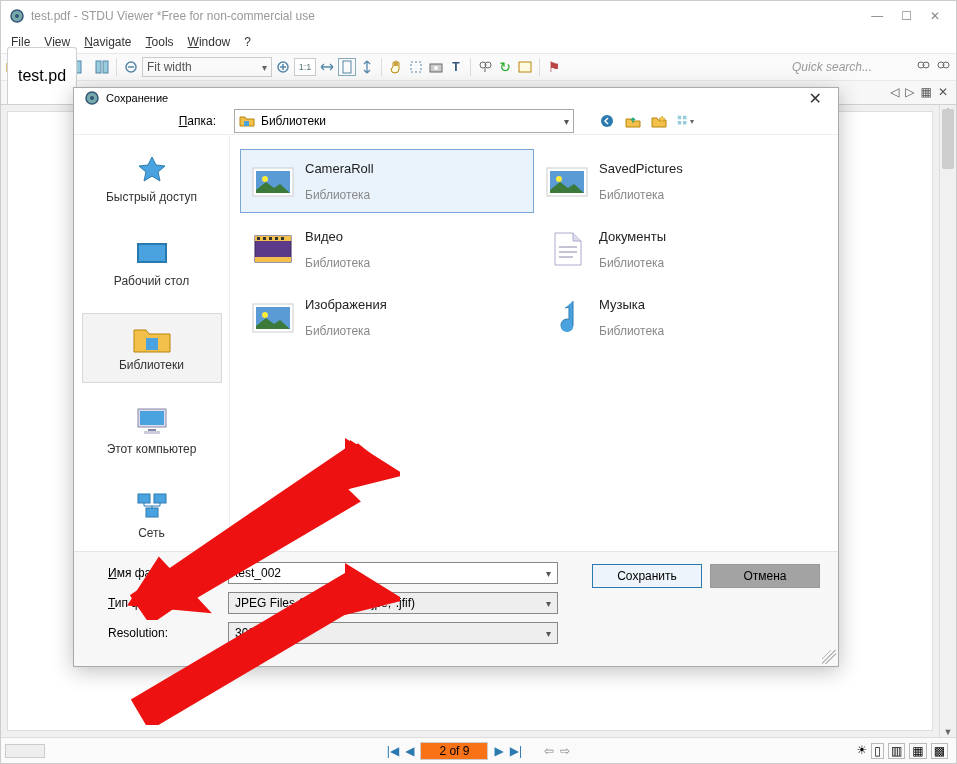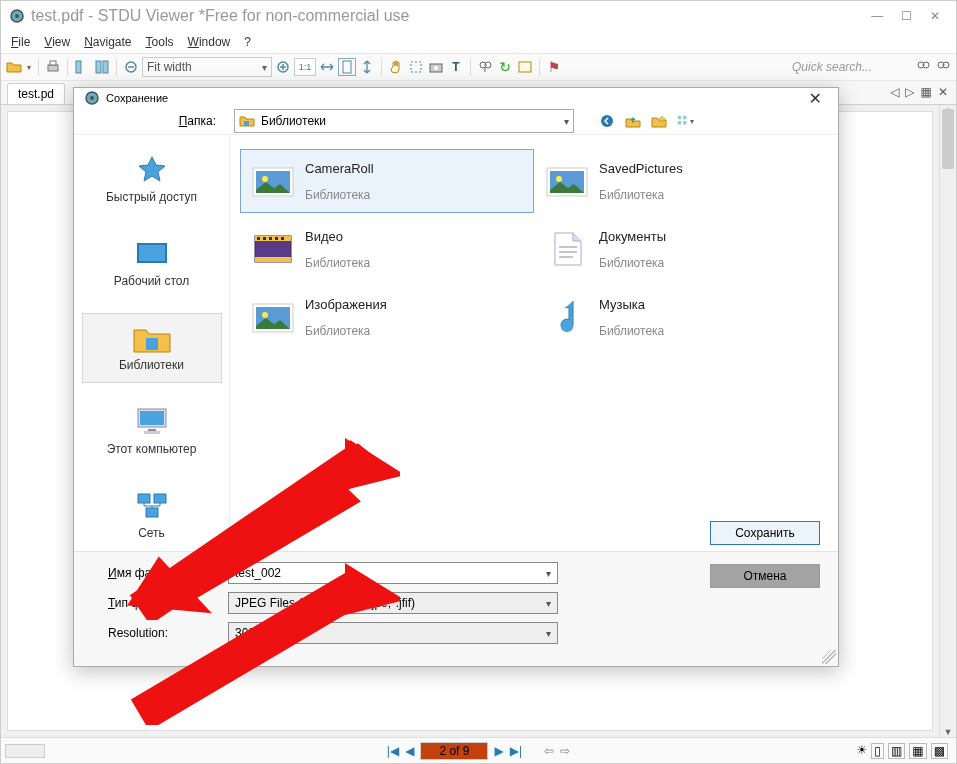--- a/index.html
+++ b/index.html
@@ -2,51 +2,51 @@
 <html><head>
 <meta charset="utf-8">
 <style>
 * { box-sizing: border-box; margin: 0; padding: 0; font-family: "Segoe UI", Tahoma, sans-serif; font-size: 12px; }
 html, body { width: 957px; height: 764px; overflow: hidden; background: #fff; }
 
 
 .window { width: 957px; height: 764px; display: flex; flex-direction: column; background: #fff; border: 1px solid #ccc; }
 .titlebar { height: 30px; display: flex; align-items: center; padding: 0 8px; color: #888; }
 .titlebar .app-icon { width: 16px; height: 16px; margin-right: 6px; }
-.titlebar .title { flex: 1; font-size: 16px; color: #999; }
+.titlebar .title { flex: 1; font-size: 12px; color: #999; }
 .titlebar .winbtns { display: flex; gap: 18px; color: #888; font-size: 14px; padding-right:8px;}
 .titlebar .winbtns span { cursor: default; }
 
 .menubar { height: 22px; display: flex; align-items: center; gap: 14px; padding: 0 10px; color: #333; font-size: 13px; }
 .menubar span { cursor: default; }
 .menubar u { text-decoration: underline; }
 
 .toolbar { height: 28px; border-top: 1px solid #e8e8e8; border-bottom: 1px solid #e8e8e8; display: flex; align-items: center; padding: 0 4px; gap: 2px; background:#fafafa; }
 .toolbar .sep { width:1px; height:18px; background:#ddd; margin:0 3px; }
 .toolbar .tbtn { width: 18px; height: 18px; display:inline-flex; align-items:center; justify-content:center; color:#577; }
 .toolbar .fit-select { border:1px solid #ccc; height:20px; width:130px; font-size:12px; padding:0 4px; display:flex; align-items:center; justify-content:space-between; color:#555;}
 .toolbar .fit-select::after { content:"▾"; font-size:10px; color:#666; }
 .toolbar .spacer { flex:1; }
 .toolbar .search { font-style: italic; color:#999; width:120px; text-align:left; }
 
 .tabstrip { height: 24px; display:flex; align-items:flex-end; padding:0 6px; border-bottom:1px solid #d0d0d0; background:#f7f7f7; position:relative;}
-.tabstrip .tab { background:#fff; border:1px solid #d0d0d0; border-bottom:none; padding:3px 10px; font-size:12px; border-radius:3px 3px 0 0; }
+.tabstrip .tab { background:#fff; border:1px solid #d0d0d0; border-bottom:none; padding:19px 10px; font-size:16px; border-radius:3px 3px 0 0; }
 .tabstrip .right-icons { position:absolute; right:8px; top:4px; display:flex; gap:6px; color:#555; font-size:11px;}
 
 .content { flex:1; position:relative; background:#f0f0f0; display:flex; }
 .doc-area { flex:1; margin:6px; background:#fff; border:1px solid #ddd; position:relative; }
 .vscroll { width:17px; background:#f0f0f0; border-left:1px solid #ddd; position:relative; }
 .vscroll .thumb { position:absolute; top:4px; left:2px; right:2px; height:60px; background:#cdcdcd; border-radius:2px;}
 .vscroll .arrow { position:absolute; left:0; right:0; text-align:center; font-size:9px; color:#666; }
 .vscroll .arrow.up { top:0; }
 .vscroll .arrow.down { bottom:0; }
 
 .statusbar { height:26px; border-top:1px solid #ddd; display:flex; align-items:center; justify-content:center; gap:10px; background:#fafafa; position:relative;}
 .statusbar .page-nav { display:flex; align-items:center; gap:6px; }
-.statusbar .page-box { border:1px solid #ccc; padding:1px 18px; background:#c2410c; }
+.statusbar .page-box { border:1px solid #ccc; padding:1px 18px; background:#f97316; }
 .statusbar .navbtn { color:#2a7ab0; font-size:12px; }
 .statusbar .left-sc { position:absolute; left:4px; display:flex; align-items:center;}
 .statusbar .right-icons { position:absolute; right:8px; display:flex; gap:4px; }
 .hscroll { width:40px; height:14px; background:#eee; border:1px solid #ccc; }
 
 
 .dialog { position:absolute; left:73px; top:87px; width:766px; height:580px; background:#fff; border:1px solid #aaa; box-shadow:0 4px 20px rgba(0,0,0,0.25); display:flex; flex-direction:column; z-index:10;}
 .dialog .dtitle { height:30px; display:flex; align-items:center; padding:0 10px; }
 .dialog .dtitle .dicon { width:16px; height:16px; margin-right:6px; }
 .dialog .dtitle .txt { flex:1; font-size:11px; }
@@ -72,21 +72,21 @@
 .fileitem .ficon { width:44px; height:40px; display:flex; align-items:center; justify-content:center; }
 .fileitem .ftext .fname { font-size:13px; color:#222; }
 .fileitem .ftext .fsub { font-size:12px; color:#888;margin-top:12px; }
 
 .dialog .bottom { border-top:1px solid #e4e4e4; background:#f7f7f7; padding:10px 14px 14px; }
 .formrow { display:flex; align-items:center; margin-bottom:8px; gap:10px; }
 .formrow .flbl { width:130px; text-align:left; padding-left:20px; }
 .formrow .fcombo { flex:1; height:22px; border:1px solid #888; background:#fff; display:flex; align-items:center; padding:0 6px; justify-content:space-between; max-width:330px;}
 .formrow .fcombo.grey { background:#eee; }
 .formrow .fcombo .chev { font-size:10px; color:#555; }
-.btncol { display:flex; flex-direction:column; gap:19px; position:absolute; right:18px; bottom:78px;margin-top:35px;}
+.btncol { display:flex; flex-direction:row; gap:8px; position:absolute; right:18px; bottom:78px;margin-top:35px;}
 .dlgbtn { width:110px; height:24px; border:1px solid #2a7ab0; background:#eef4fb; display:flex; align-items:center; justify-content:center; font-size:12px;}
 .dlgbtn.cancel { border-color:#999; background:#a3a3a3; }
 
 
 .svgicon { width:16px; height:16px; }
 
 
 .arrow-overlay { position:absolute; pointer-events:none; z-index:20; }
 
 

